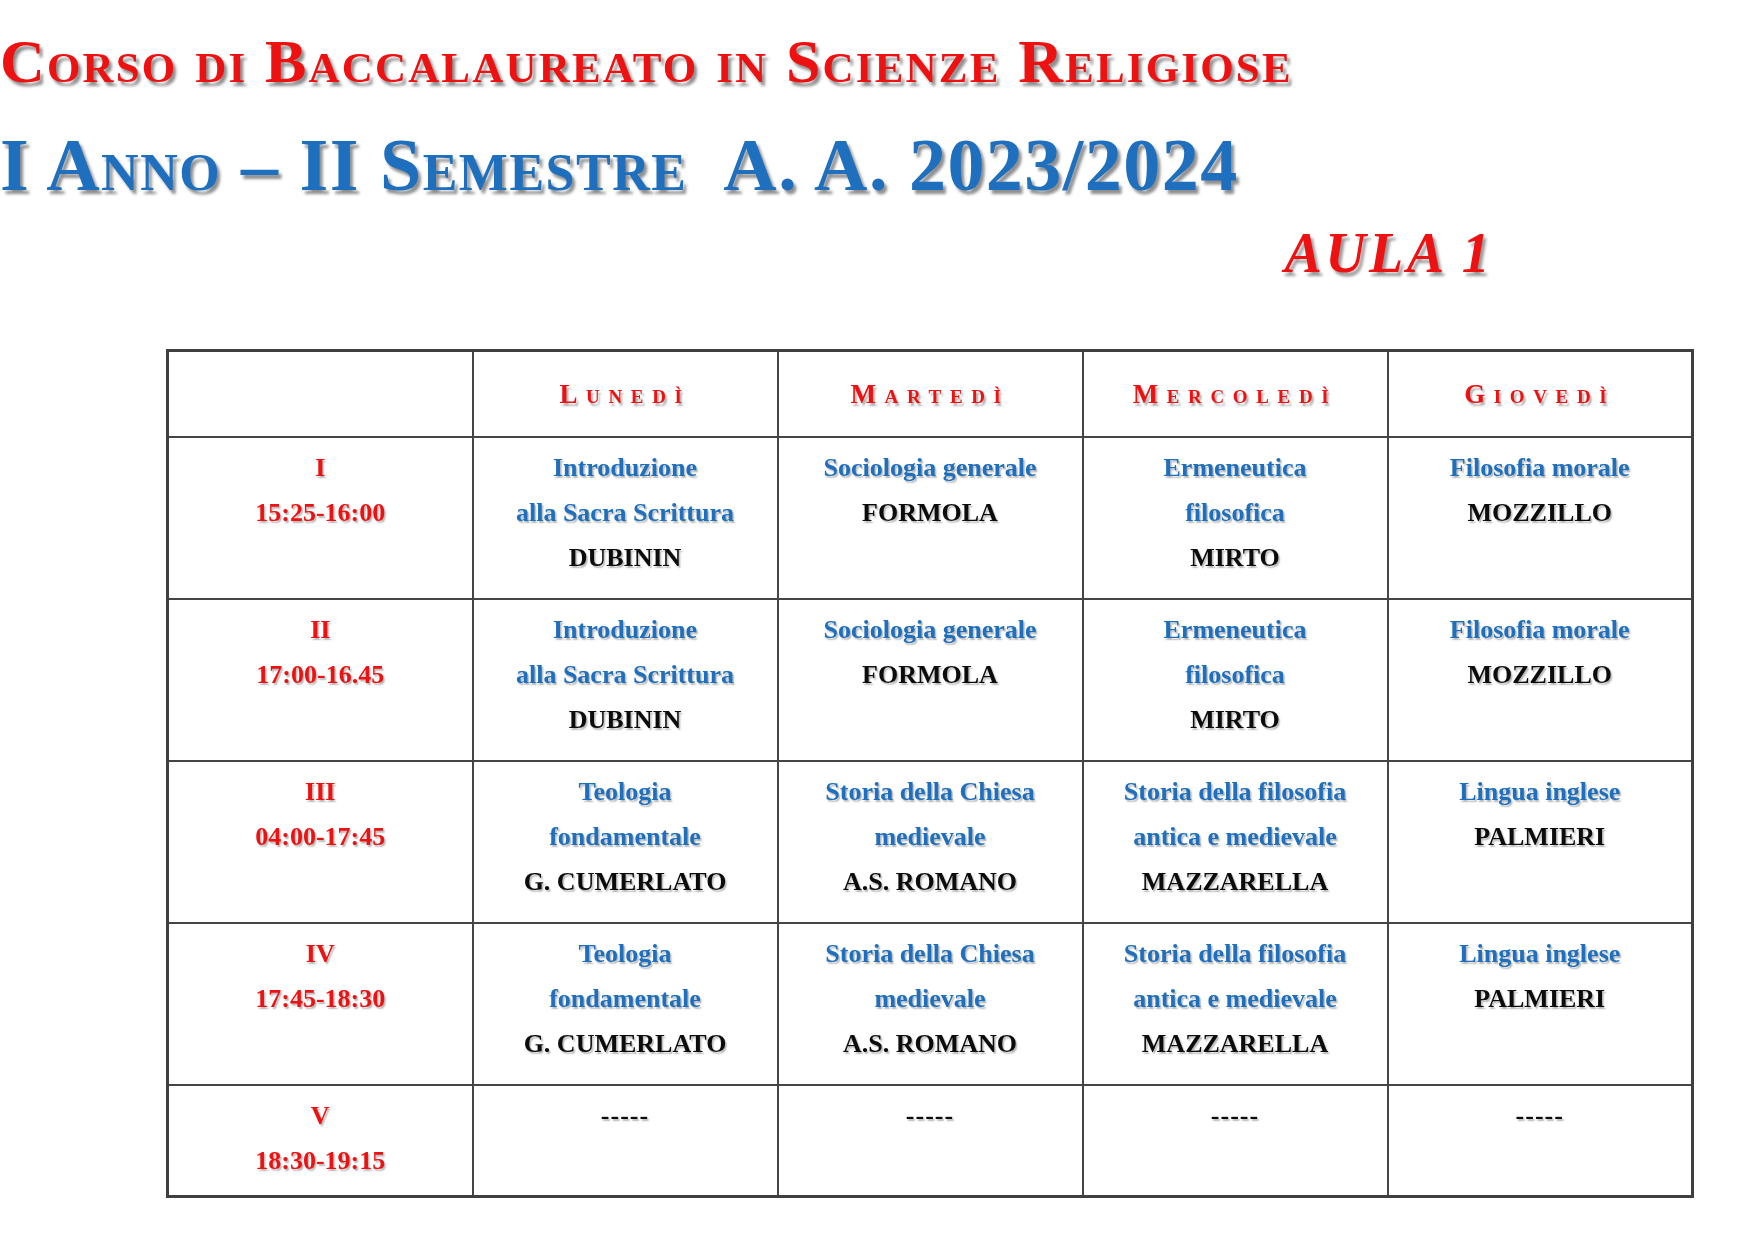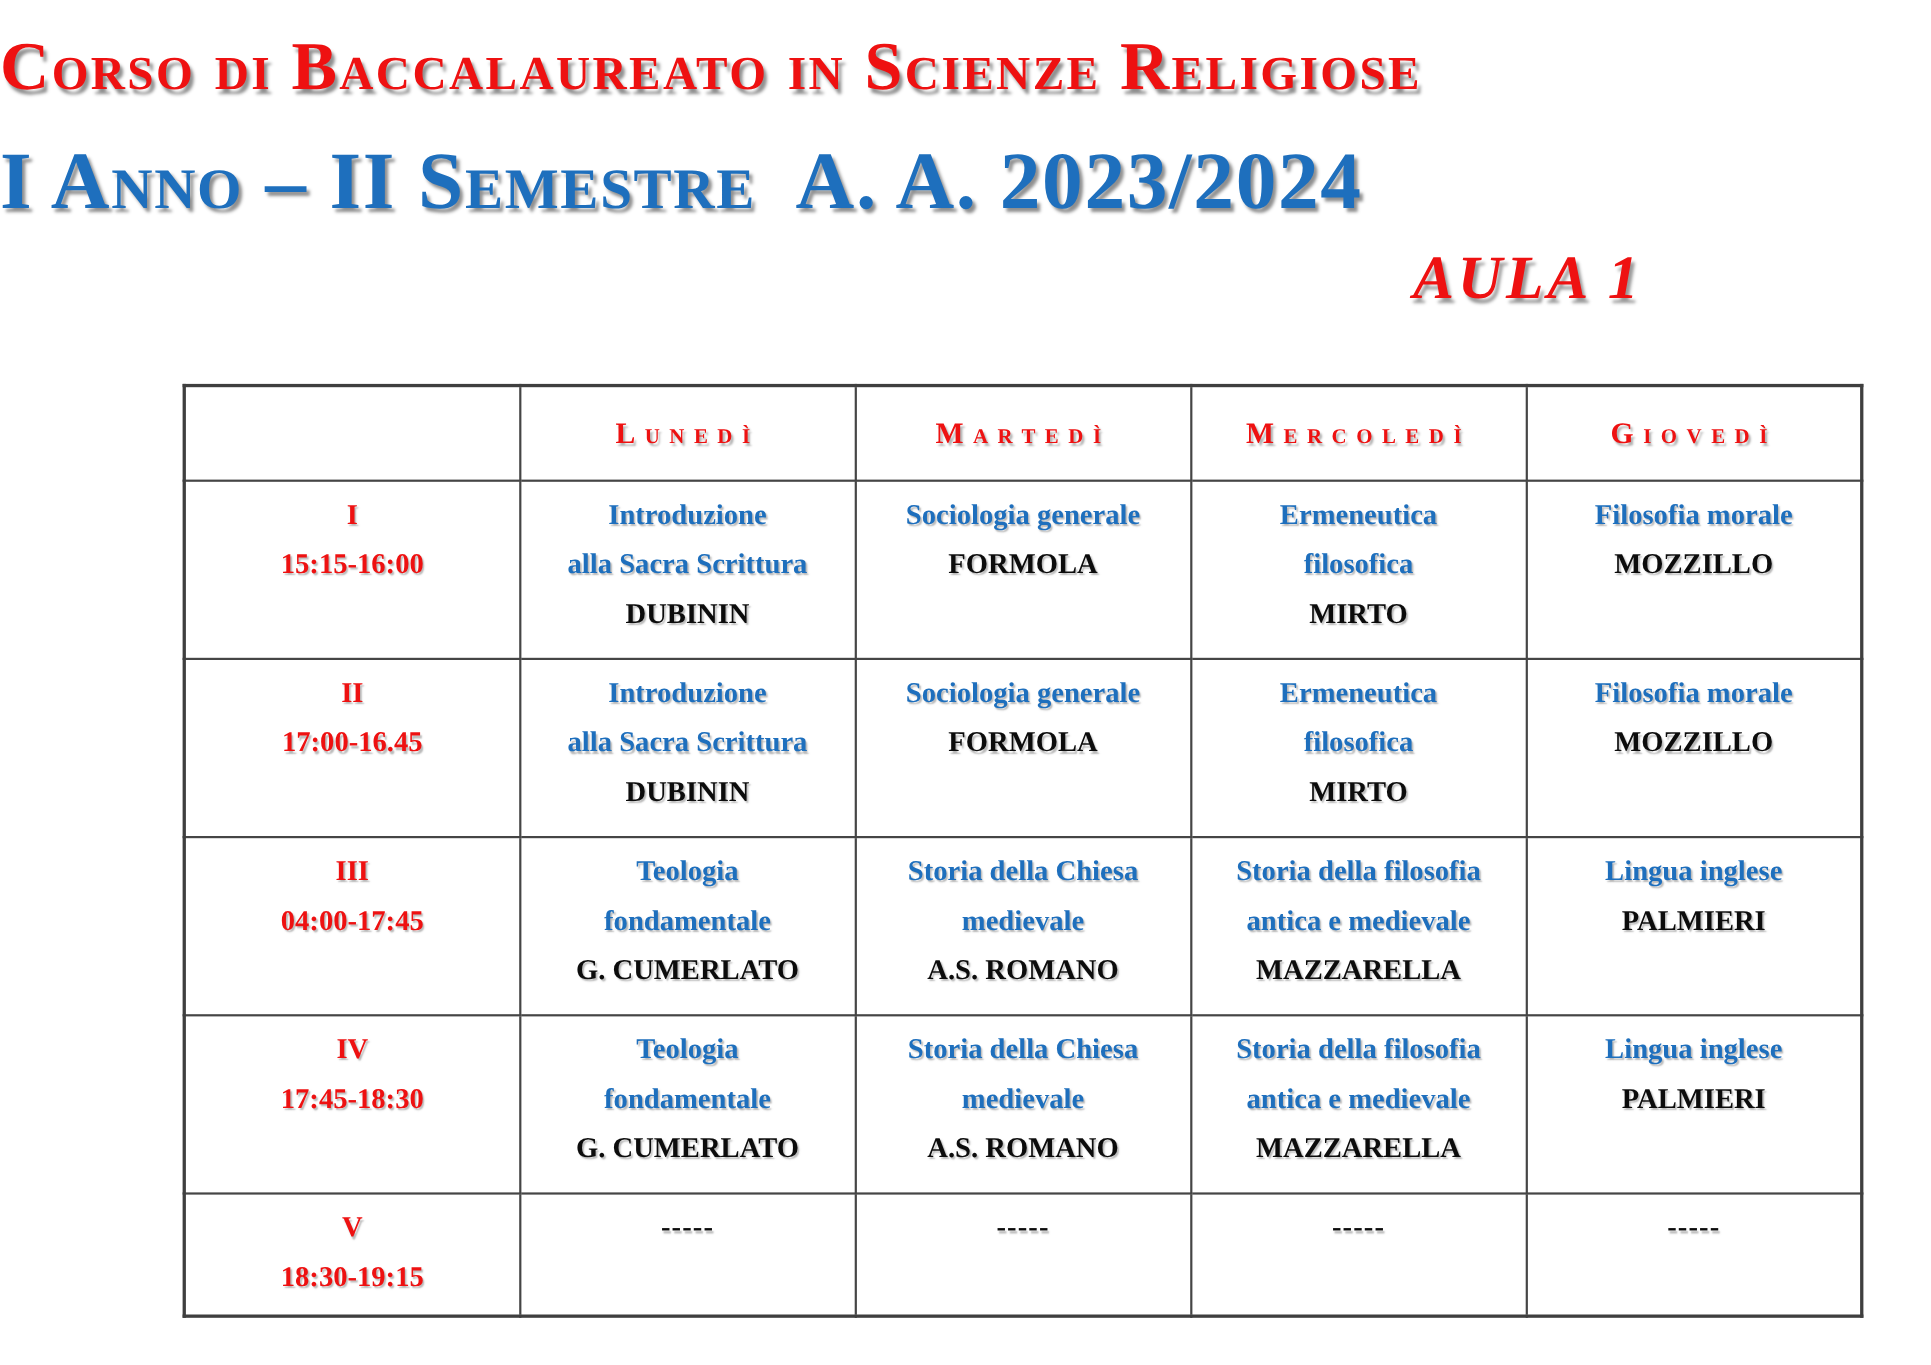--- a/index.html
+++ b/index.html
@@ -120,21 +120,21 @@
       <th>Lunedì</th>
           <th>Martedì</th>
           <th>Mercoledì</th>
           <th>Giovedì</th>
         </tr>
     </thead>
     <tbody>
         <tr>
           <td>
             <div class="line period">I</div>
-            <div class="line time">15:15-16:00</div>
+            <div class="line time">15:25-16:00</div>
           </td>
           <td>
             <div class="line course">Introduzione</div>
             <div class="line course">alla Sacra Scrittura</div>
             <div class="line prof">DUBININ</div>
           </td>
           <td>
             <div class="line course">Sociologia generale</div>
             <div class="line prof">FORMOLA</div>
           </td>

